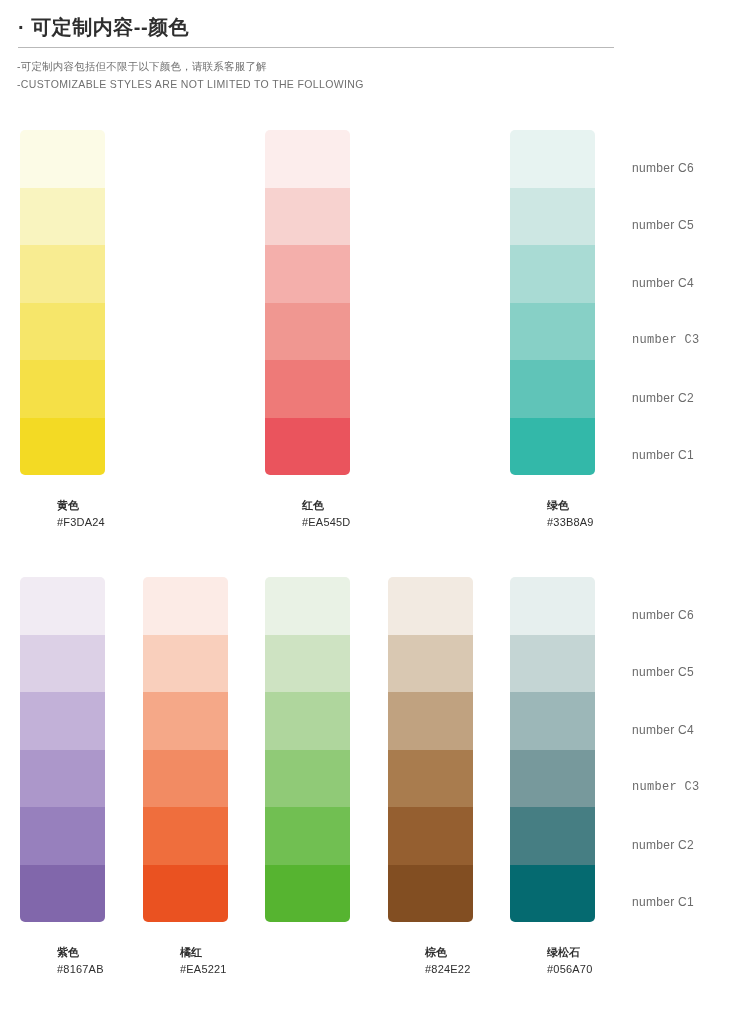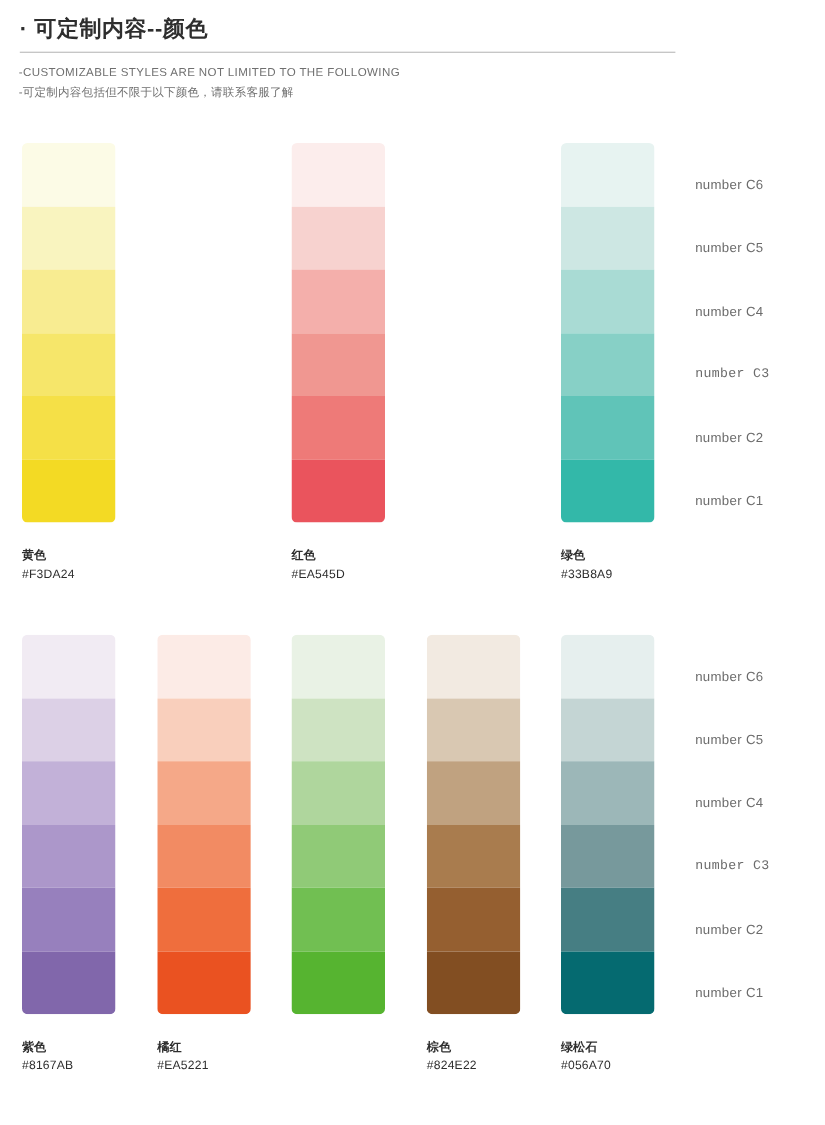--- a/index.html
+++ b/index.html
@@ -81,20 +81,21 @@
     border-radius: 5px;
     overflow: hidden;
   }
   .swatch {
     width: 100%;
     height: 57.5px;
   }
 
   .color-caption {
     padding-top: 22px;
+    margin-left: 37px;
   }
   .color-name {
     font-size: 11px;
     font-weight: bold;
     color: #2e2e2e;
     line-height: 1.5;
     white-space: nowrap;
   }
   .color-hex {
     font-size: 11px;
@@ -128,22 +129,22 @@
   .shade-label.s4 { top: 268px; }
   .shade-label.s5 { top: 325px; }
 </style>
 </head>
 <body>
 
 <div class="header">
   <h1 class="page-title">· 可定制内容--颜色</h1>
   <div class="title-rule"></div>
   <div class="subtitle-block">
+    <div class="subtitle-line">-可定制内容包括但不限于以下颜色，请联系客服了解</div>
     <div class="subtitle-line latin">-CUSTOMIZABLE STYLES ARE NOT LIMITED TO THE FOLLOWING</div>
-    <div class="subtitle-line">-可定制内容包括但不限于以下颜色，请联系客服了解</div>
   </div>
 </div>
 
 <div class="palette-row row-1">
   <div class="columns">
 
     <div class="color-column c0">
       <div class="swatch-stack">
         <div class="swatch" style="background-color: rgb(252, 251, 230);"></div>
         <div class="swatch" style="background-color: rgb(249, 244, 191);"></div>

